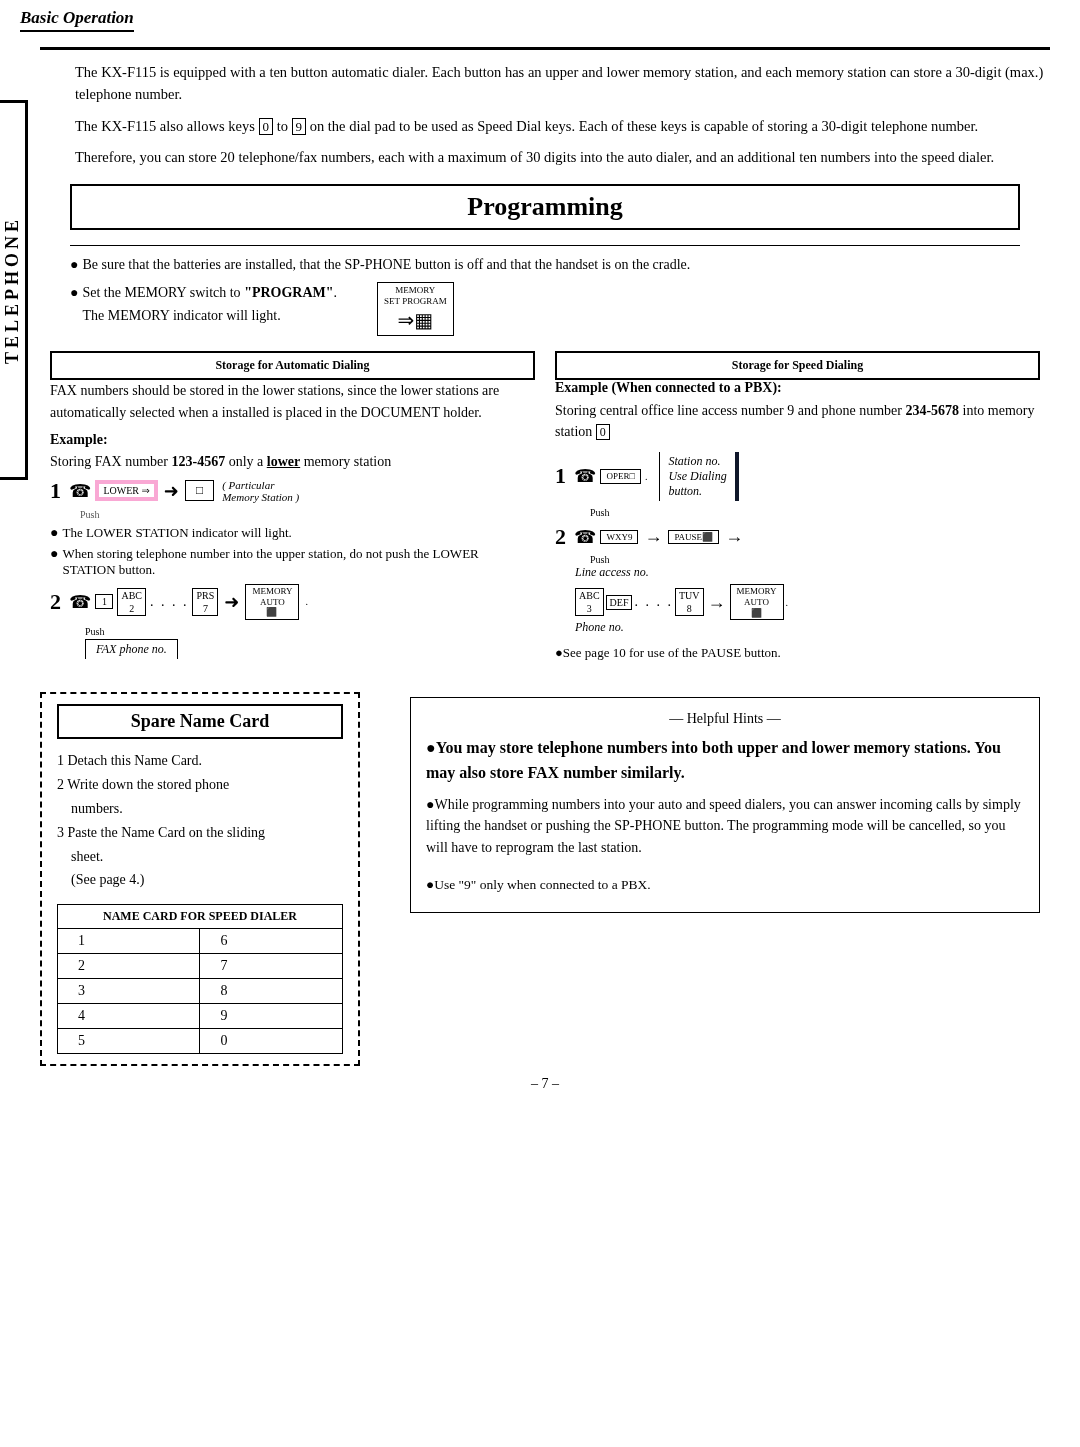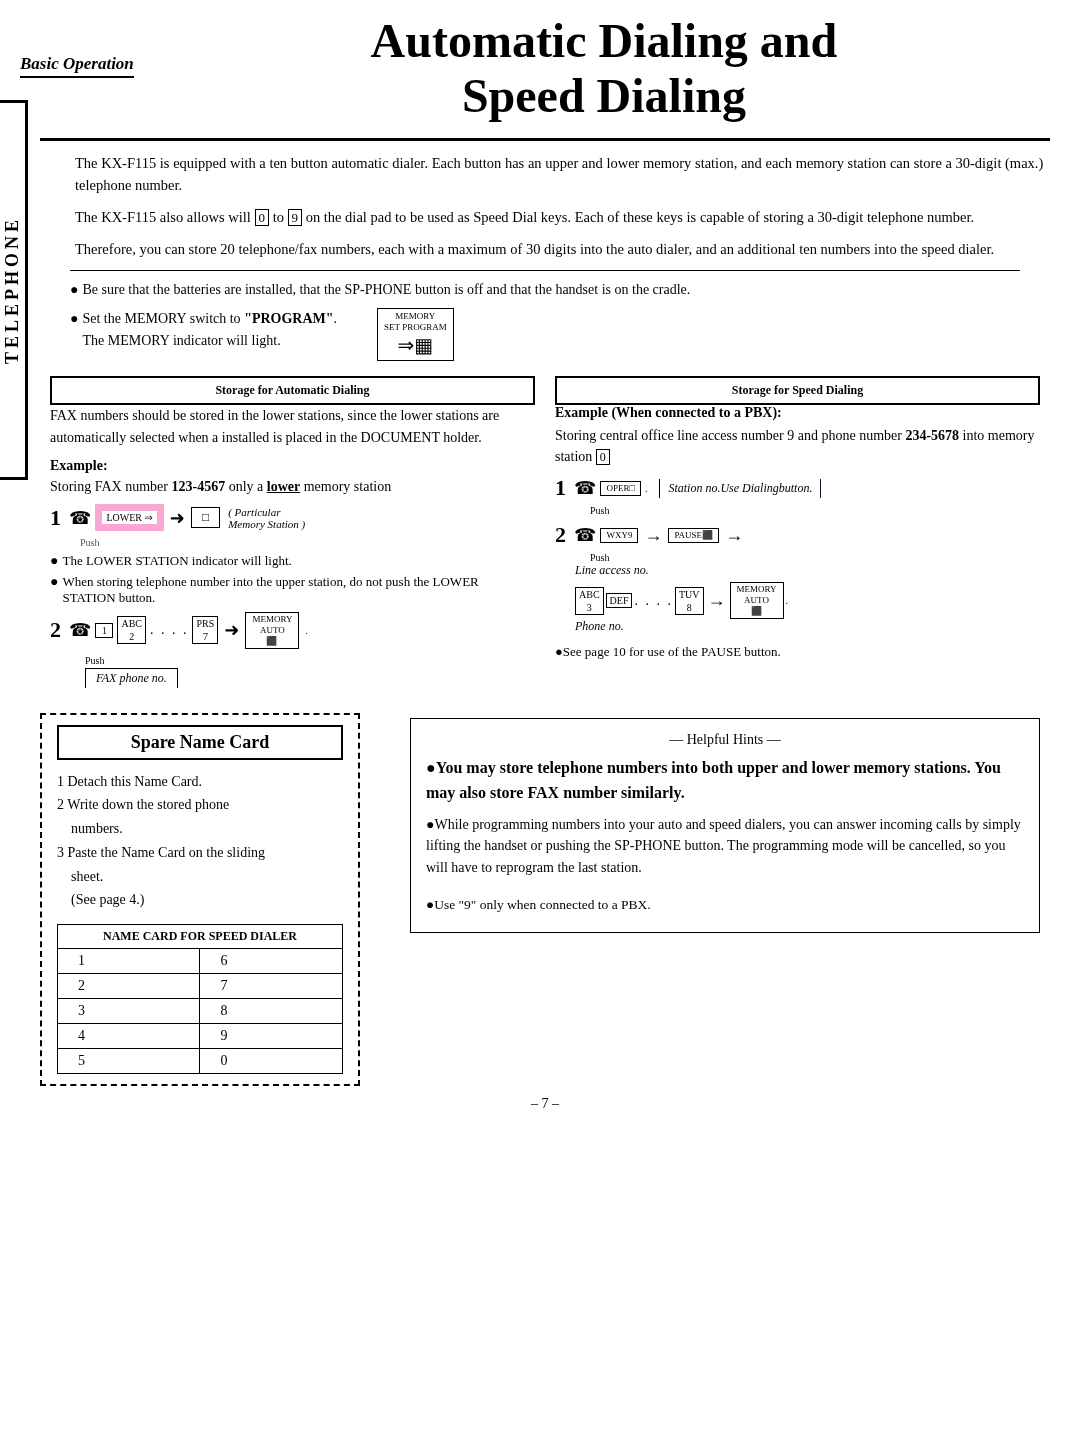--- a/index.html
+++ b/index.html
@@ -271,39 +271,38 @@
     .dots {
       font-size: 14px;
       letter-spacing: 2px;
     }
   </style>
 </head>
 <body>
 
 <div class="header-section">
   <div class="basic-operation">Basic Operation</div>
-  <div class="main-title">
-    <span>Automatic Dialing and</span><br>
-    <span>Speed Dialing</span>
-  </div>
 </div>
 
 <div class="telephone-sidebar">
   <span class="telephone-text">TELEPHONE</span>
 </div>
 
 <div class="content">
   <hr class="title-divider">
 
   <p class="intro-text">The KX-F115 is equipped with a ten button automatic dialer. Each button has an upper and lower memory station, and each memory station can store a 30-digit (max.) telephone number.</p>
   <p class="intro-text">
-    <span>The KX-F115 also allows will </span><span style="border:1.5px solid #000; padding:0 3px; font-size:13px;">0</span> to <span style="border:1.5px solid #000; padding:0 3px; font-size:13px;">9</span><span> on the dial pad to be used as Speed Dial keys. Each of these keys is capable of storing a 30-digit telephone number.</span>
+    <span>The KX-F115 also allows keys </span><span style="border:1.5px solid #000; padding:0 3px; font-size:13px;">0</span> to <span style="border:1.5px solid #000; padding:0 3px; font-size:13px;">9</span><span> on the dial pad to be used as Speed Dial keys. Each of these keys is capable of storing a 30-digit telephone number.</span>
   </p>
   <p class="intro-text">Therefore, you can store 20 telephone/fax numbers, each with a maximum of 30 digits into the auto dialer, and an additional ten numbers into the speed dialer.</p>
 
+  <div class="programming-box">
+    <span class="programming-title">Programming</span>
+  </div>
   <hr class="programming-divider" style="margin:0 30px 8px 30px; border-top:1.5px solid #000;">
 
   <div class="programming-content">
     <div class="bullet-item">
       <span class="bullet">●</span>
       <span>Be sure that the batteries are installed, that the SP-PHONE button is off and that the handset is on the cradle.</span>
     </div>
     <div class="bullet-item" style="align-items:flex-start;">
       <span class="bullet">●</span>
       <span>
@@ -327,21 +326,21 @@
 
       <p class="storage-text">
         <span class="bold">Example:</span><br>
         <span>Storing FAX number </span><span class="bold">123-4567</span><span> only a </span><span class="bold underline">lower</span><span> memory station</span>
       </p>
 
       
       <div class="step-row">
         <span class="step-num">1</span>
         <span class="hand-icon">☎</span>
-        <span style="font-size:10px; border:7px solid #f9a8d4; padding:1px 4px;">LOWER ⇒</span>
+        <span style="font-size:10px; border:4px solid #f9a8d4; padding:1px 4px;">LOWER ⇒</span>
         <span class="arrow">➜</span>
         <span style="border:1.5px solid #000; padding:2px 10px; font-size:12px;">□</span>
         <span style="margin-left:4px; font-size:11px; font-style:italic; display:inline-flex; flex-direction:column;">
           <span>( Particular</span>
           <span>  Memory Station )</span>
         </span>
       </div>
       <div style="margin-left:30px; font-size:10px; color:#555;">
         <span style="font-size:10px;">Push</span>
       </div>
@@ -388,21 +387,21 @@
       </p>
 
       <div class="step-row">
         <span class="step-num">1</span>
         <span class="hand-icon">☎</span>
         <div class="oper-key">
           <span>OPER</span>
           <span>□</span>
         </div>
         <span style="font-size:10px;">.</span>
-        <div style="margin-left:8px; font-size:12px; font-style:italic; display:inline-flex; flex-direction:row; border-left:1px solid #000; border-right:1px solid #0f172a; padding:2px 8px;">
+        <div style="margin-left:8px; font-size:12px; font-style:italic; display:inline-flex; flex-direction:column; border-left:1px solid #000; border-right:4px solid #0f172a; padding:2px 8px;">
           <span>Station no.</span>
           <span>Use Dialing</span>
           <span>button.</span>
         </div>
       </div>
       <div style="margin-left:35px; font-size:10px;">
         <span>Push</span>
       </div>
 
       <div style="margin-top:8px;">

